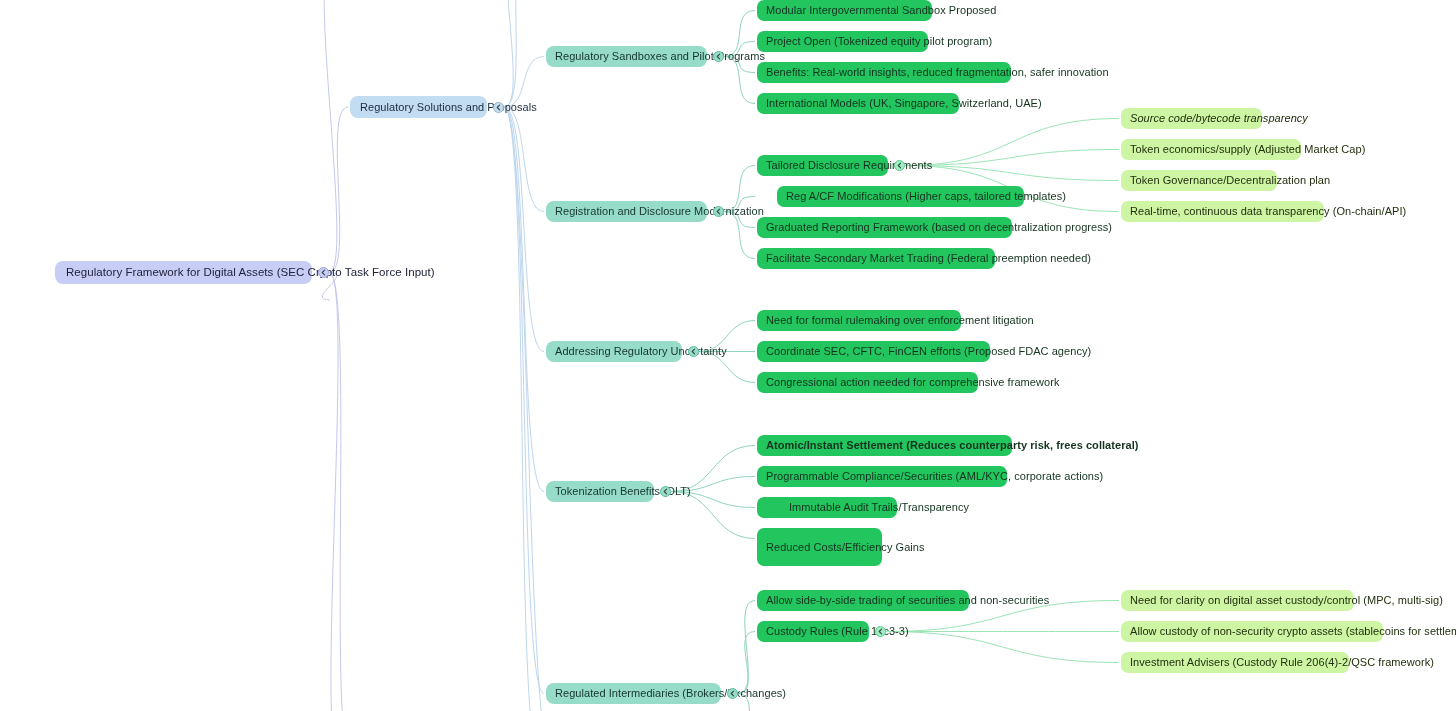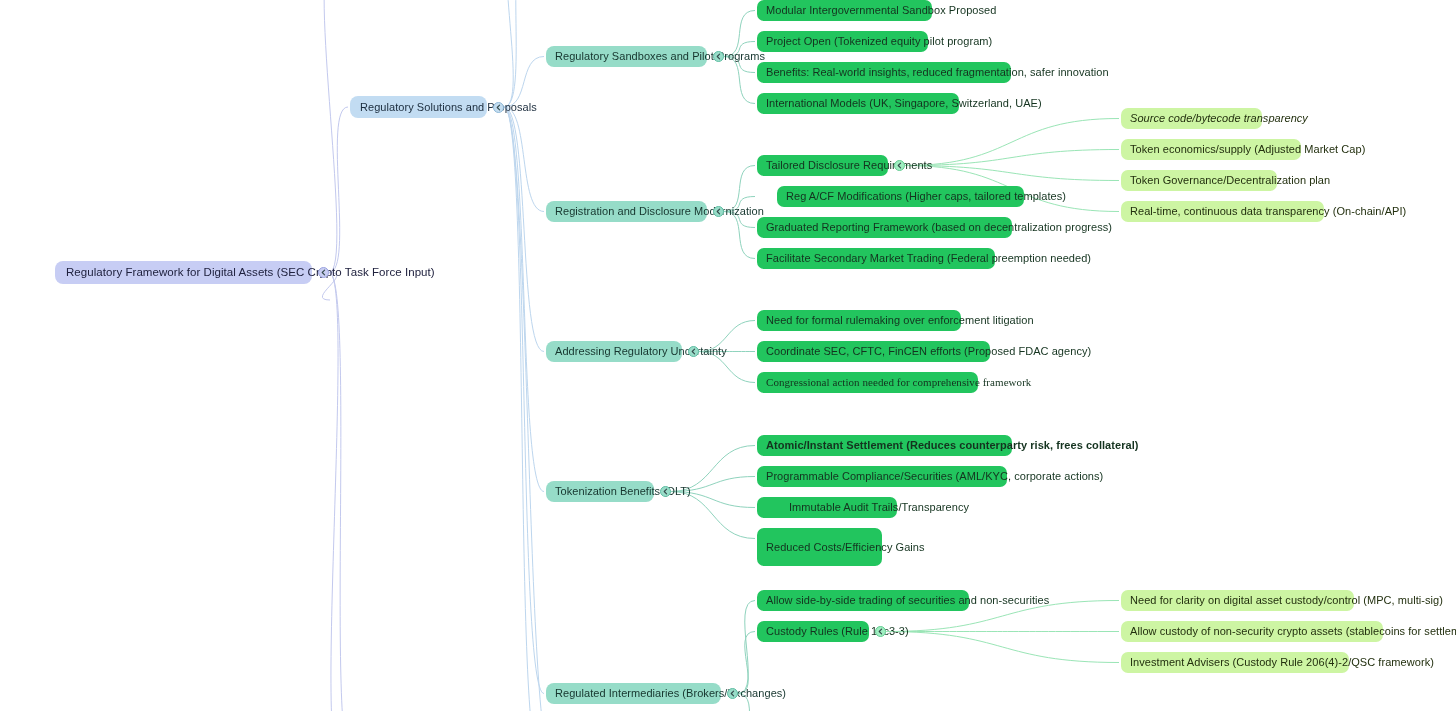--- a/index.html
+++ b/index.html
@@ -227,21 +227,21 @@
         <svg width="7" height="7" viewBox="0 0 7 7">
           <path d="M4.6 1.2 L2.2 3.5 L4.6 5.8" fill="none" stroke="#33494a" stroke-width="1.1" stroke-linecap="round" stroke-linejoin="round"></path>
         </svg>
       </div>
       <div class="node lvl3" style="left: 757px; top: 310px; width: 204px; height: 21px; line-height: 21px;">
         <span>Need for formal rulemaking over enforcement litigation</span>
       </div>
       <div class="node lvl3" style="left: 757px; top: 341px; width: 233px; height: 21px; line-height: 21px;">
         <span>Coordinate SEC, CFTC, FinCEN efforts (Proposed FDAC agency)</span>
       </div>
-      <div class="node lvl3" style="left: 757px; top: 372px; width: 221px; height: 21px; line-height: 21px; font-family: Liberation Serif, serif;">
+      <div class="node lvl3" style="left: 757px; top: 372px; width: 221px; height: 21px; line-height: 21px;">
         <span>Congressional action needed for comprehensive framework</span>
       </div>
       <div class="node lvl2" style="left: 546px; top: 481px; width: 108px; height: 21px; line-height: 21px;">
         <span>Tokenization Benefits (DLT)</span>
       </div>
       <div class="collapse-btn cb-lvl2" style="left: 660px; top: 486px;">
         <svg width="7" height="7" viewBox="0 0 7 7">
           <path d="M4.6 1.2 L2.2 3.5 L4.6 5.8" fill="none" stroke="#33494a" stroke-width="1.1" stroke-linecap="round" stroke-linejoin="round"></path>
         </svg>
       </div>

